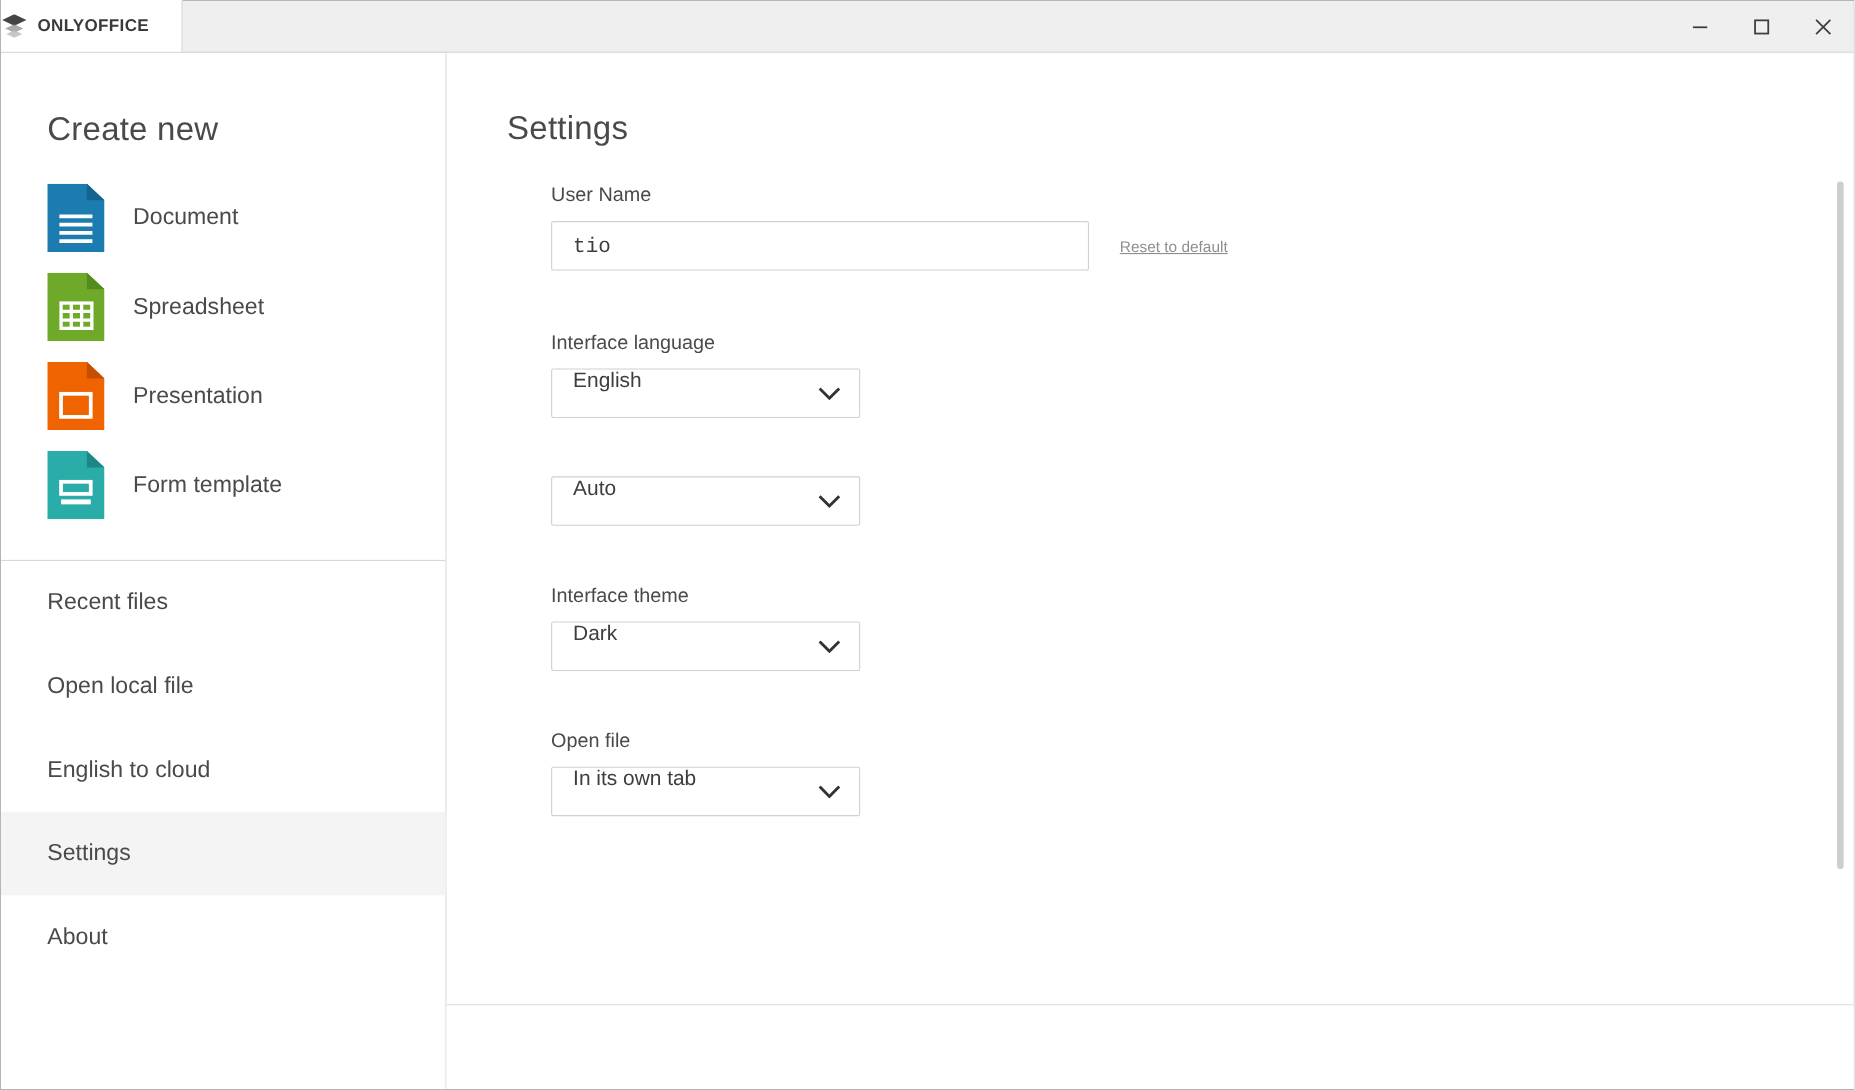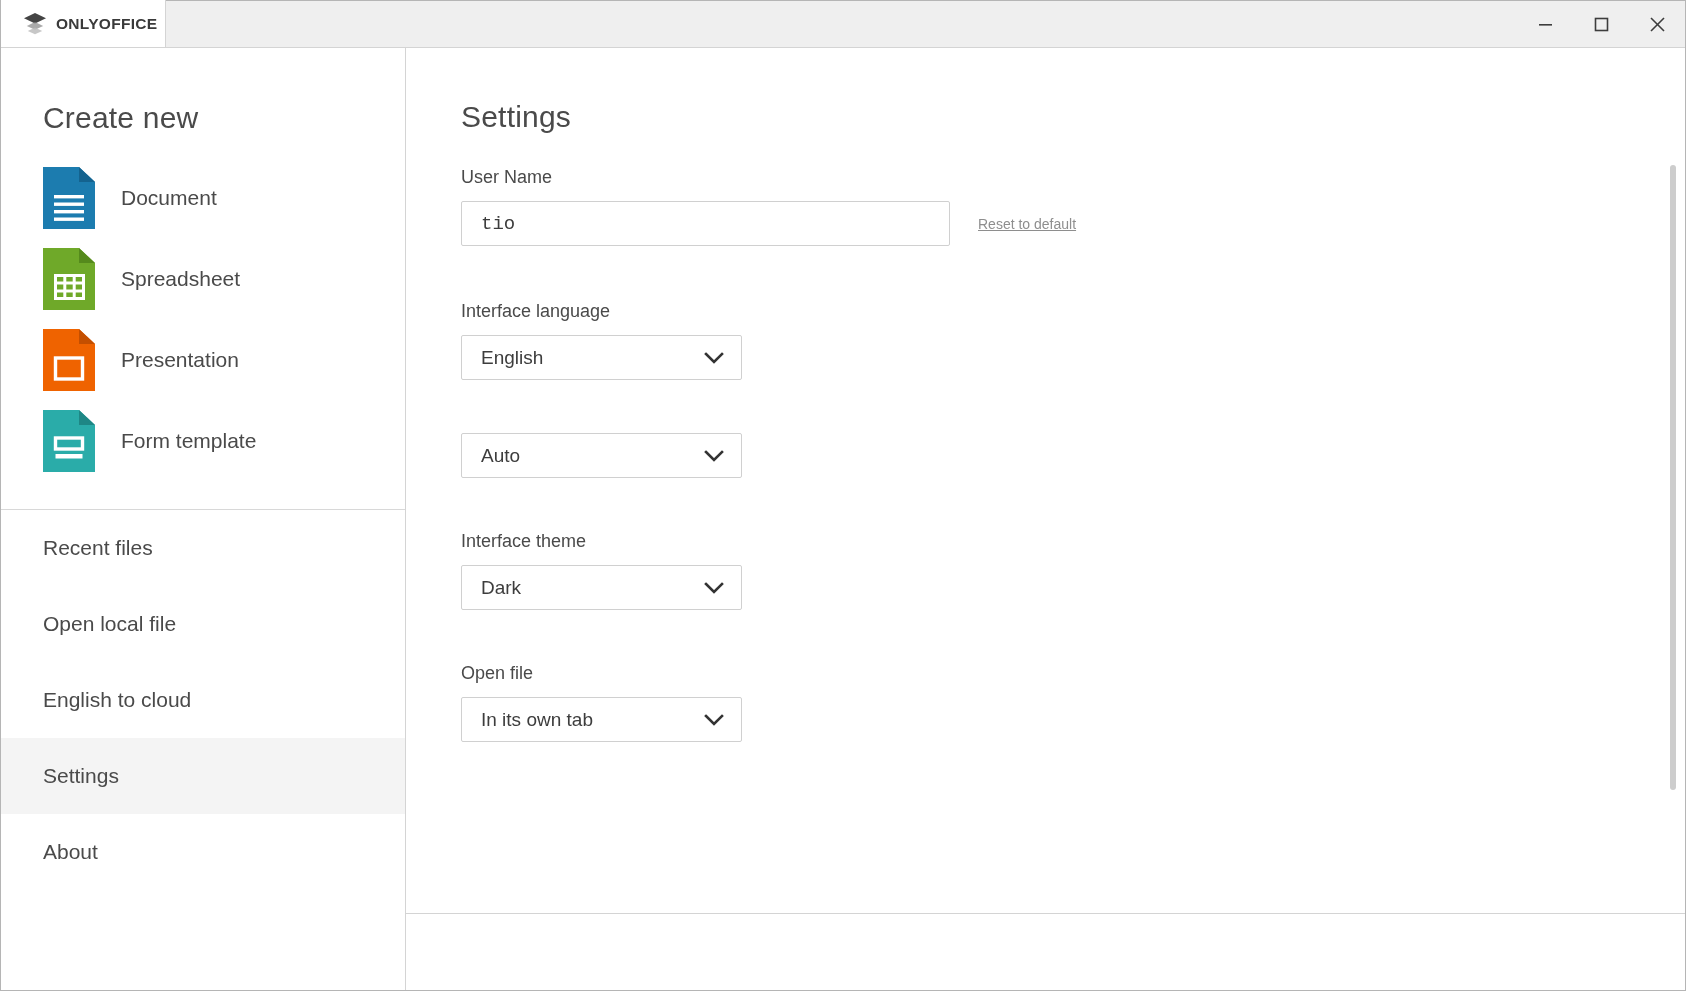--- a/index.html
+++ b/index.html
@@ -33,21 +33,20 @@
     border-bottom: 1px solid #d4d4d4;
   }
 
   .brand-tab {
     height: 47px;
     width: 165px;
     background: #ffffff;
     border-right: 1px solid #d4d4d4;
     display: flex;
     align-items: center;
-    padding-left: 22px;
     gap: 9px;
   }
 
   .brand-logo { width: 24px; height: 22px; display: block; flex: none; }
 
   .brand-text {
     font-size: 15.5px;
     font-weight: bold;
     color: #3a3a3a;
     letter-spacing: 0.3px;
@@ -151,21 +150,21 @@
   }
 
   .settings-title {
     font-size: 30px;
     color: #4a4a4a;
     font-weight: normal;
     margin-bottom: 33px;
     letter-spacing: 0.2px;
   }
 
-  .field-group { margin-bottom: 9px; }
+  .field-group { margin-bottom: 9px; margin-left: 40px; }
 
   .field-label {
     font-size: 18px;
     color: #4a4a4a;
     margin-bottom: 13px;
   }
 
   .username-row { display: flex; align-items: center; gap: 28px; }
 
   .text-input {
@@ -190,21 +189,20 @@
   }
 
   .select-box {
     position: relative;
     width: 281px;
     height: 45px;
     border: 1px solid #d0d0d0;
     border-radius: 2px;
     background: #ffffff;
     display: flex;
-    align-items: center;
     padding: 0 19px;
     cursor: default;
   }
 
   .select-value {
     font-size: 19px;
     color: #3d3d3d;
     white-space: nowrap;
   }
 

